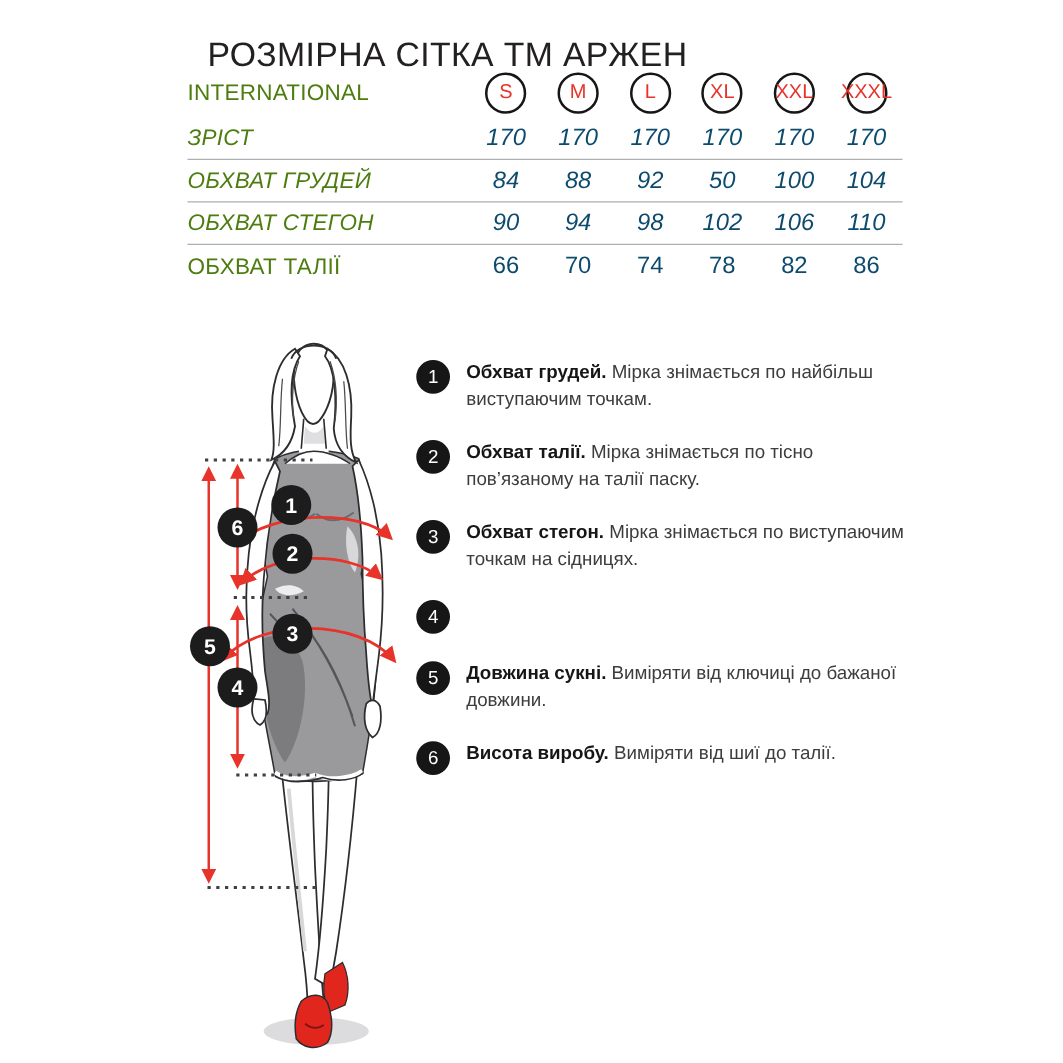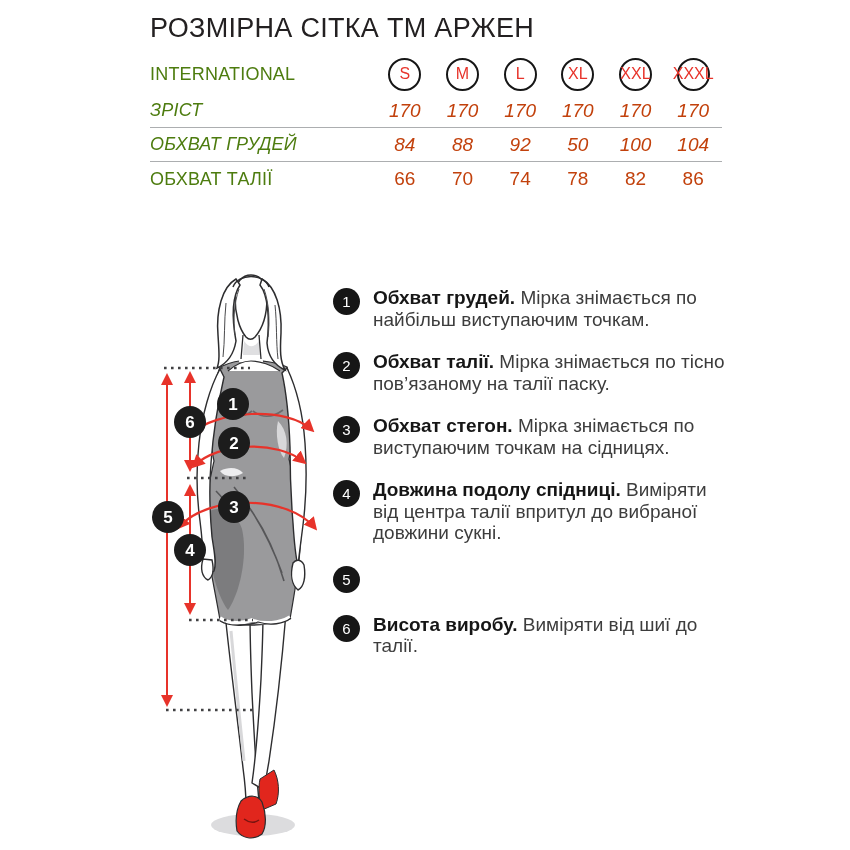--- a/index.html
+++ b/index.html
@@ -2,52 +2,52 @@
 <html><head>
 <meta charset="utf-8">
 <style>
   * { box-sizing: border-box; }
   html,body { margin:0; padding:0; background:#fff; }
   .canvas {
     position:relative; width:850px; height:850px; background:#ffffff;
     font-family:"Liberation Sans", sans-serif; overflow:hidden;
   }
   .page-title {
-    position:absolute; left:150px; top:13px; margin:0;
+    position:absolute; left:150px; top:13px; margin:16px;
     font-size:27px; font-weight:400; color:#232021; letter-spacing:.3px;
   }
   
   .size-table { position:absolute; left:150px; top:54px; width:572px; }
   .trow { display:grid; grid-template-columns:226px repeat(6,1fr); align-items:center; }
   .trow-int  { height:40px; }
   .trow-ua   { height:33px; border-bottom:2px solid #515254; }
   .trow-body { height:34px; }
   .trow-body.hasline { border-bottom:1px solid #acaeb0;font-style:italic; }
   .tlabel { font-size:18px; color:#4d7c0f; letter-spacing:.2px; }
   .tcell  { text-align:center; }
   .tval-dark { font-size:19px; color:#232021; }
-  .tval-gray { font-size:19px; color:#c2410c; }
+  .tval-gray { font-size:19px; color:#0c4a6e; }
   .size-circle {
     display:flex; width:33px; height:33px; margin:0 auto;
     border:2px solid #161616; border-radius:50%;
     align-items:center; justify-content:center;
     color:#e7332a; font-size:16px; line-height:1; white-space:nowrap;
   }
   
   .mlist {
     position:absolute; left:333px; top:287px; width:394px;
     display:flex; flex-direction:column; gap:21px;
   }
   .mitem { display:grid; grid-template-columns:27px 1fr; column-gap:13px; }
   .mnum {
     width:27px; height:27px; border-radius:50%; background:#161616;
     color:#fff; display:flex; align-items:center; justify-content:center;
     font-size:15px; margin-top:1px;
   }
-  .mtext { margin:0; font-size:19px; line-height:21.5px; color:#3d3d3d; }
+  .mtext { margin:0; font-size:15px; line-height:21.5px; color:#3d3d3d; }
   .mterm { font-weight:700; color:#161616; }
   
   .fig { position:absolute; left:140px; top:263px; width:200px; height:587px; }
   .fig text { font-family:"Liberation Sans", sans-serif; font-weight:bold; fill:#fff; }
 </style>
 </head>
 <body>
 
 <div class="canvas">
 
@@ -91,20 +91,29 @@
     <div class="trow trow-body hasline">
       <div class="tlabel">ОБХВАТ ГРУДЕЙ</div>
       <div class="tcell tval-gray">84</div>
       <div class="tcell tval-gray">88</div>
       <div class="tcell tval-gray">92</div>
       <div class="tcell tval-gray">50</div>
       <div class="tcell tval-gray">100</div>
       <div class="tcell tval-gray">104</div>
     </div>
 
+    <div class="trow trow-body hasline">
+      <div class="tlabel">ОБХВАТ СТЕГОН</div>
+      <div class="tcell tval-gray">90</div>
+      <div class="tcell tval-gray">94</div>
+      <div class="tcell tval-gray">98</div>
+      <div class="tcell tval-gray">102</div>
+      <div class="tcell tval-gray">106</div>
+      <div class="tcell tval-gray">110</div>
+    </div>
 
     <div class="trow trow-body">
       <div class="tlabel">ОБХВАТ ТАЛІЇ</div>
       <div class="tcell tval-gray">66</div>
       <div class="tcell tval-gray">70</div>
       <div class="tcell tval-gray">74</div>
       <div class="tcell tval-gray">78</div>
       <div class="tcell tval-gray">82</div>
       <div class="tcell tval-gray">86</div>
     </div>
@@ -217,25 +226,25 @@
       <p class="mtext"><span class="mterm">Обхват талії.</span> <span>Мірка знімається по тісно пов’язаному на талії паску.</span></p>
     </div>
 
     <div class="mitem">
       <span class="mnum">3</span>
       <p class="mtext"><span class="mterm">Обхват стегон.</span> <span>Мірка знімається по виступаючим точкам на сідницях.</span></p>
     </div>
 
     <div class="mitem">
       <span class="mnum">4</span>
-      <p class="mtext"><span class="mterm">Довжина подолу спідниці.</span> <span>Виміряти від центра талії впритул до вибраної довжини сукні.</span></p>
     </div>
 
     <div class="mitem">
       <span class="mnum">5</span>
+      <p class="mtext"><span class="mterm">Довжина сукні.</span> <span>Виміряти від ключиці до бажаної довжини.</span></p>
     </div>
 
     <div class="mitem">
       <span class="mnum">6</span>
       <p class="mtext"><span class="mterm">Висота виробу.</span> <span>Виміряти від шиї до талії.</span></p>
     </div>
   </div>
 
 </div>
 

